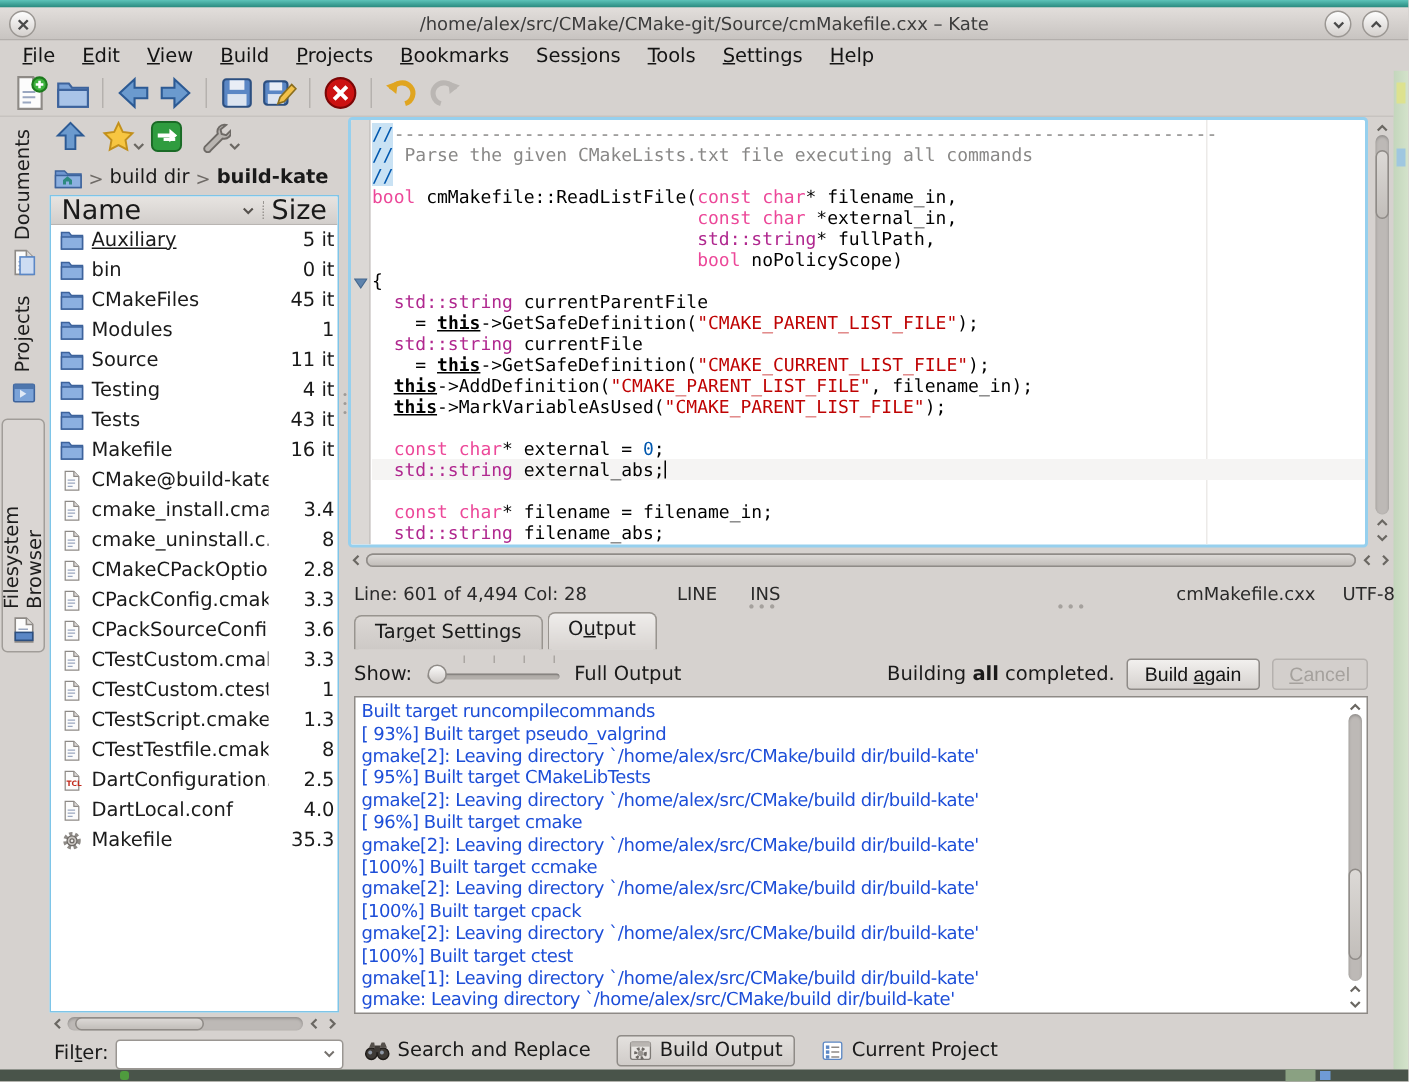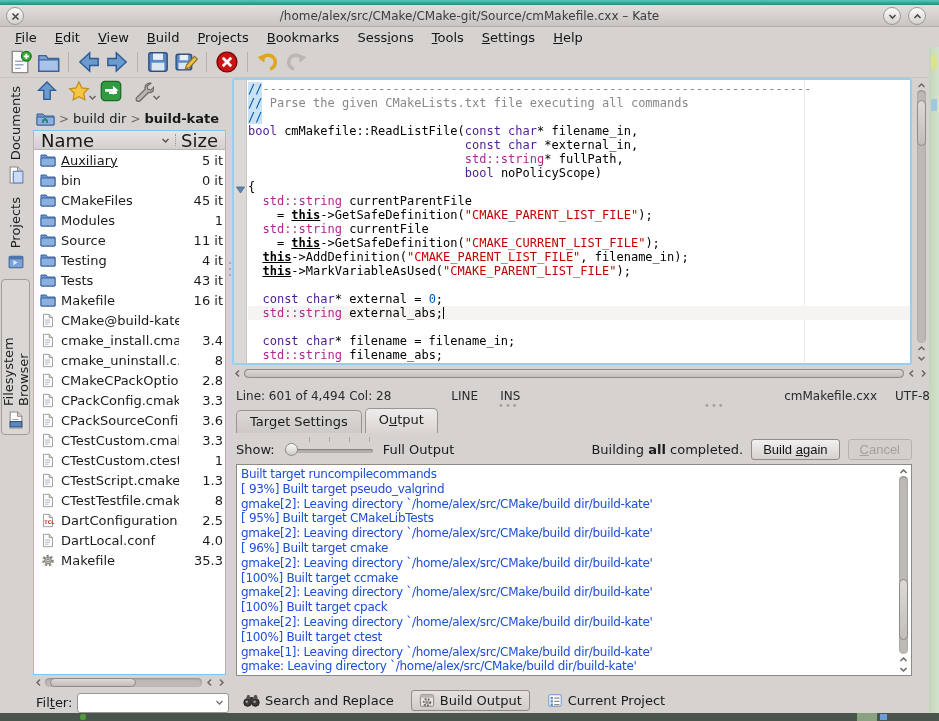--- a/index.html
+++ b/index.html
@@ -77,21 +77,21 @@
   #editor-frame { left:232px; top:78px; width:680px; height:287px; background:#fff;
     border:2px solid #96d0ee; border-radius:3px; overflow:hidden; }
   #icon-border { position:absolute; left:0; top:0; bottom:0; width:13px; background:#dbd8d5; border-right:1px solid #c9c6c3; }
   #fold-marker { position:absolute; left:2px; width:9px; height:8px; }
   #code { position:absolute; left:14px; top:2px; right:0; bottom:0;
     font-family:"DejaVu Sans Mono", monospace; font-size:12px; line-height:14px; white-space:pre; }
   #col-line { position:absolute; left:570px; top:0; bottom:0; width:1px; background:#eceae8; }
   .code-line { height:14px; position:relative; }
   .code-line.current { background:#f5f4f3; }
   .tok-c { color:#898887; } .tok-ch { color:#0057ae; background:#c9e2f4; }
-  .tok-t { color:#4c1d95; } .tok-k { color:#000; font-weight:bold;text-decoration:underline; }
+  .tok-t { color:#ec4899; } .tok-k { color:#000; font-weight:bold;text-decoration:underline; }
   .tok-s { color:#bf0303; } .tok-m { color:#b0288f; } .tok-n { color:#0057ae; } .tok-p { color:#000; }
   .cursor { display:inline-block; width:1px; height:12px; background:#000; vertical-align:-2px; }
   #editor-vscroll { left:915px; top:80px; width:13px; height:283px; }
   #editor-hscroll { left:232px; top:367px; width:696px; height:13px; display:flex; align-items:center; gap:2px; }
 
   
   #status-bar { left:236px; top:386px; width:694px; height:20px; display:flex; align-items:center; font-size:12px; color:#2a2a2a; }
   #status-bar .gap { flex:1; }
   .sb-dots { color:#a5a19d; font-size:10px; letter-spacing:1px; position:absolute; top:14px; }
 

